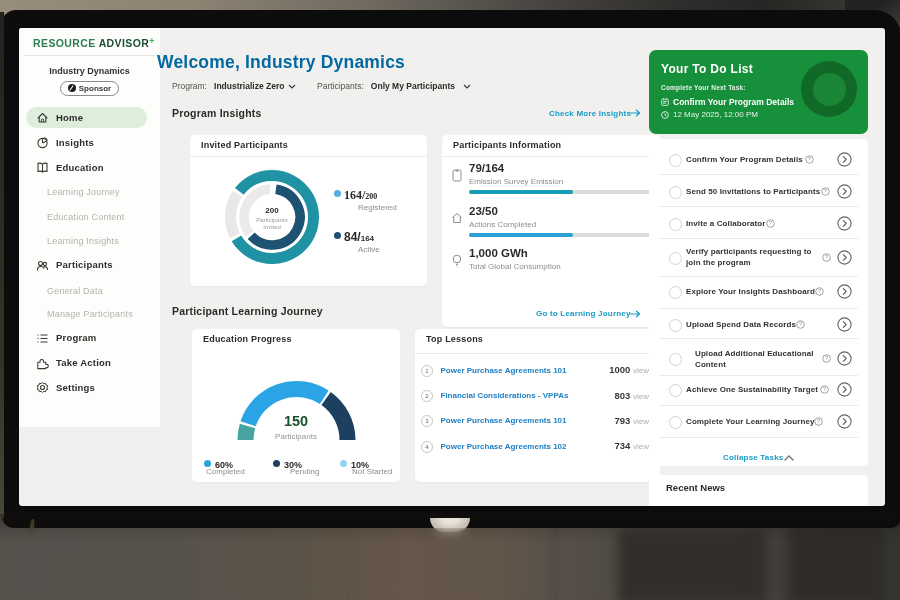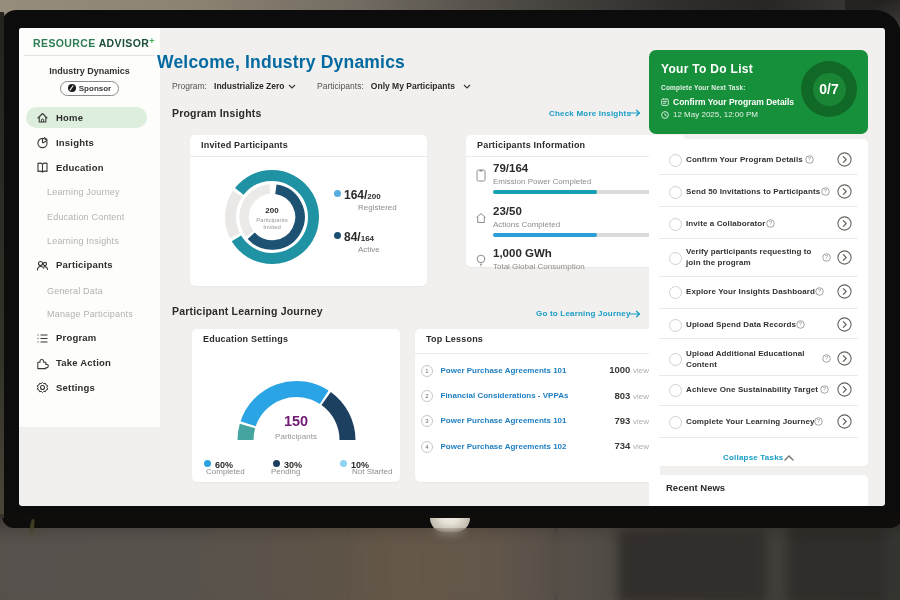--- a/index.html
+++ b/index.html
@@ -179,35 +179,35 @@
           <svg width="100" height="100" viewBox="0 0 100 100">
             <path d="M 13.023229246182737 68.84060573919119 A 41.5 41.5 0 0 1 15.59494073896576 26.793494505964013" stroke="#e9e8e6" stroke-width="11" fill="none"></path>
             <path d="M 17.29755372532103 24.4500487739852 A 41.5 41.5 0 0 1 49.99999999999999 8.5" stroke="#1f93a3" stroke-width="11" fill="none"></path>
             <path d="M 50 8.5 A 41.5 41.5 0 1 1 14.427557020862345 71.37408010876726" stroke="#1f93a3" stroke-width="11" fill="none"></path>
             <path d="M 27.6382057186758 66.85082064825735 A 28 28 0 0 1 48.046818735164486 22.068206592724923" stroke="#eceae8" stroke-width="9.5" fill="none"></path>
             <path d="M 53.89684682688184 22.272494075236033 A 28 28 0 1 1 29.191944886632967 68.73565697804804" stroke="#1d5273" stroke-width="9.5" fill="none"></path>
           </svg>
           <div style="position:absolute;left:24px;top:39px;width:52px;text-align:center;font-size:8px;font-weight:bold;color:#2b2a28;">200</div>
           <div style="position:absolute;left:20px;top:50px;width:60px;text-align:center;font-size:6px;color:#9b9995;line-height:6.5px;">Participants<br>Invited</div>
         </div>
-      <div class="abs" style="left:144px;top:50px;"><span class="dot" style="width:7px;height:7px;background:#56aede;vertical-align:2px;margin-right:3px;"></span><span class="leg-big">164/</span><span class="leg-small">200</span></div>
+      <div class="abs" style="left:144px;top:50px;font-family:Liberation Serif, serif;"><span class="dot" style="width:7px;height:7px;background:#56aede;vertical-align:2px;margin-right:3px;"></span><span class="leg-big">164/</span><span class="leg-small">200</span></div>
       <div class="abs leg-sub" style="left:155px;top:68px;">Registered</div>
       <div class="abs" style="left:144px;top:92px;"><span class="dot" style="width:7px;height:7px;background:#1d4f71;vertical-align:2px;margin-right:3px;"></span><span class="leg-big">84/</span><span class="leg-small">164</span></div>
       <div class="abs leg-sub" style="left:155px;top:110px;">Active</div>
     </div>
 
-    <div class="card" style="left:427px;top:107px;width:219px;height:132px;text-decoration:underline;">
+    <div class="card" style="left:403px;top:107px;width:219px;height:192px;text-decoration:underline;">
       <div class="cardtitle">Participants Information</div>
       <div class="abs" style="left:0;top:20.5px;width:219px;height:1px;background:#eceae8;"></div>
       <svg class="abs" style="left:9px;top:34px;" width="12" height="13" viewBox="0 0 12 13">
           <rect x="2" y="1" width="8" height="11" rx="1.5" stroke="#8f8d89" stroke-width="1" fill="none"></rect>
           <path d="M4.5 1 H7.5 V2.5 H4.5 Z" fill="#8f8d89"></path>
         </svg>
       <div class="abs pi-num" style="left:27px;top:27px;">79/164</div>
-      <div class="abs pi-sub" style="left:27px;top:42px;">Emission Power Completed</div>
+      <div class="abs pi-sub" style="left:27px;top:42px;">Emission Survey Emission</div>
       <div class="pbar" style="left:27px;top:55px;width:188px;">
           <div class="fill" style="width:104px;background:#13a0b5;"></div>
         </div>
       <svg class="abs" style="left:9px;top:77px;" width="12" height="12" viewBox="0 0 12 12">
           <path d="M1.5 5.5 L6 1.5 L10.5 5.5 M2.7 4.8 V10.5 H9.3 V4.8" stroke="#8f8d89" stroke-width="1" fill="none" stroke-linejoin="round"></path>
         </svg>
       <div class="abs pi-num" style="left:27px;top:70px;">23/50</div>
       <div class="abs pi-sub" style="left:27px;top:85px;">Actions Completed</div>
       <div class="pbar" style="left:27px;top:98px;width:188px;">
           <div class="fill" style="width:104px;background:#2d9fd8;"></div>
@@ -220,34 +220,34 @@
       <div class="abs pi-sub" style="left:27px;top:127px;">Total Global Consumption</div>
     </div>
 
     <div class="abs sectitle" style="left:153px;top:277px;">Participant Learning Journey</div>
     <div class="abs link" style="left:517px;top:281px;">Go to Learning Journey</div>
     <svg class="abs" style="left:610px;top:282px;" width="12" height="8" viewBox="0 0 12 8">
         <path d="M1 4 H10 M7.5 1.2 L10.5 4 L7.5 6.8" stroke="#189cc5" stroke-width="1.2" fill="none" stroke-linecap="round" stroke-linejoin="round"></path>
       </svg>
 
     <div class="card" style="left:153px;top:301px;width:208px;height:153px;">
-      <div class="cardtitle">Education Settings</div>
+      <div class="cardtitle">Education Progress</div>
       <div class="abs" style="left:38px;top:44.5px;width:133px;height:68px;" id="gaugebox">
           <svg width="133" height="68" viewBox="0 0 133 68">
             <path d="M 15.5 66 A 51 51 0 0 1 17.475653507145736 51.94249485333305" stroke="#45a4a0" stroke-width="16" fill="none" stroke-linecap="butt"></path>
             <path d="M 18.135493584483832 49.81746252334031 A 51 51 0 0 1 94.27659078576636 23.22780103478336" stroke="#2aa4e4" stroke-width="16" fill="none" stroke-linecap="butt"></path>
             <path d="M 96.1158507412579 24.4801085638277 A 51 51 0 0 1 117.5 65.99999999999999" stroke="#1d3f60" stroke-width="16" fill="none" stroke-linecap="butt"></path>
           </svg>
         </div>
-      <div class="abs" style="left:74px;top:84px;width:60px;text-align:center;font-size:14.5px;font-weight:bold;color:#701a75;" id="g150">150</div>
+      <div class="abs" style="left:74px;top:84px;width:60px;text-align:center;font-size:14.5px;font-weight:bold;color:#14532d;" id="g150">150</div>
       <div class="abs" style="left:74px;top:103px;width:60px;text-align:center;font-size:8px;color:#979591;">Participants</div>
       <div class="abs" style="left:12px;top:125px;"><span class="dot" style="width:7px;height:7px;background:#2ba2de;margin-right:4px;vertical-align:1px;"></span><span class="gl-pct">60%</span></div>
       <div class="abs gl-sub" style="left:14px;top:138px;">Completed</div>
       <div class="abs" style="left:81px;top:125px;"><span class="dot" style="width:7px;height:7px;background:#1d3f60;margin-right:4px;vertical-align:1px;"></span><span class="gl-pct">30%</span></div>
-      <div class="abs gl-sub" style="left:79px;top:138px;">Pending</div>
+      <div class="abs gl-sub" style="left:98px;top:138px;">Pending</div>
       <div class="abs" style="left:148px;top:125px;"><span class="dot" style="width:7px;height:7px;background:#8ed4f2;margin-right:4px;vertical-align:1px;"></span><span class="gl-pct">10%</span></div>
       <div class="abs gl-sub" style="left:160px;top:138px;">Not Started</div>
     </div>
 
     <div class="card" style="left:376px;top:301px;width:245px;height:153px;">
       <div class="cardtitle">Top Lessons</div>
       <div class="abs" style="left:0;top:24px;width:245px;height:1px;background:#eceae8;"></div>
       <div class="lessonrow" style="top:34px;">
           <div class="lnum">1</div>
           <div class="lname">Power Purchase Agreements 101</div>
@@ -278,21 +278,20 @@
           <path d="M2.5 1.2 V0.3 M5.5 1.2 V0.3 M2 3.4 H6 M2 5.2 H5" stroke="#e4f1e6" stroke-width="0.9" fill="none"></path>
         </svg>
       <div class="abs" style="left:24px;top:47px;font-size:8.5px;font-weight:bold;color:#fff;">Confirm Your Program Details</div>
       <svg class="abs" style="left:12px;top:61px;" width="8" height="8" viewBox="0 0 8 8">
           <circle cx="4" cy="4" r="3.4" stroke="#e4f1e6" stroke-width="0.9" fill="none"></circle>
           <path d="M4 2.2 V4.2 L5.5 5" stroke="#e4f1e6" stroke-width="0.9" fill="none"></path>
         </svg>
       <div class="abs" style="left:24px;top:60px;font-size:8px;color:#e4f1e6;">12 May 2025, 12:00 PM</div>
       <div class="abs" id="ring" style="left:152px;top:11px;width:56px;height:56px;border-radius:50%;background:#116928;"></div>
       <div class="abs" style="left:163.5px;top:22.5px;width:33px;height:33px;border-radius:50%;background:#1a8534;"></div>
-      <div class="abs" style="left:152px;top:11px;width:56px;height:56px;text-align:center;line-height:56px;font-size:14px;font-weight:bold;color:#fff;">0/7</div>
     </div>
 
     <div class="abs" id="tasks">
         <div class="tcheck" style="top:14.5px;"></div>
         <div class="tlabel" style="top:14.5px;">Confirm Your Program Details</div>
         <svg class="tq" style="left:155.5px;top:15.5px;" viewBox="0 0 10 10">
           <circle cx="5" cy="5" r="4.2" stroke="#8f8d89" stroke-width="0.9" fill="none"></circle>
           <text x="5" y="7.2" font-size="6" text-anchor="middle" fill="#8f8d89" font-family="Liberation Sans">?</text>
         </svg>
         <svg class="tgo" style="top:12.5px;" viewBox="0 0 15 15">
@@ -343,21 +342,21 @@
         <div class="tlabel" style="top:179.5px;">Upload Spend Data Records</div>
         <svg class="tq" style="left:147px;top:180.5px;" viewBox="0 0 10 10">
           <circle cx="5" cy="5" r="4.2" stroke="#8f8d89" stroke-width="0.9" fill="none"></circle>
           <text x="5" y="7.2" font-size="6" text-anchor="middle" fill="#8f8d89" font-family="Liberation Sans">?</text>
         </svg>
         <svg class="tgo" style="top:177.5px;" viewBox="0 0 15 15">
           <circle cx="7.5" cy="7.5" r="6.6" stroke="#64635d" stroke-width="1.1" fill="none"></circle>
           <path d="M6.3 4.6 L9.2 7.5 L6.3 10.4" stroke="#64635d" stroke-width="1.2" fill="none" stroke-linecap="round" stroke-linejoin="round"></path>
         </svg>
         <div class="tcheck" style="top:214px;"></div>
-        <div class="tlabel" style="top:208.5px;">Upload Additional Educational<br>Content</div>
+        <div class="tlabel" style="top:208.5px;margin-left:9px;">Upload Additional Educational<br>Content</div>
         <svg class="tq" style="left:172.5px;top:215px;" viewBox="0 0 10 10">
           <circle cx="5" cy="5" r="4.2" stroke="#8f8d89" stroke-width="0.9" fill="none"></circle>
           <text x="5" y="7.2" font-size="6" text-anchor="middle" fill="#8f8d89" font-family="Liberation Sans">?</text>
         </svg>
         <svg class="tgo" style="top:212px;" viewBox="0 0 15 15">
           <circle cx="7.5" cy="7.5" r="6.6" stroke="#64635d" stroke-width="1.1" fill="none"></circle>
           <path d="M6.3 4.6 L9.2 7.5 L6.3 10.4" stroke="#64635d" stroke-width="1.2" fill="none" stroke-linecap="round" stroke-linejoin="round"></path>
         </svg>
         <div class="tcheck" style="top:244.5px;"></div>
         <div class="tlabel" style="top:244.5px;">Achieve One Sustainability Target</div>

